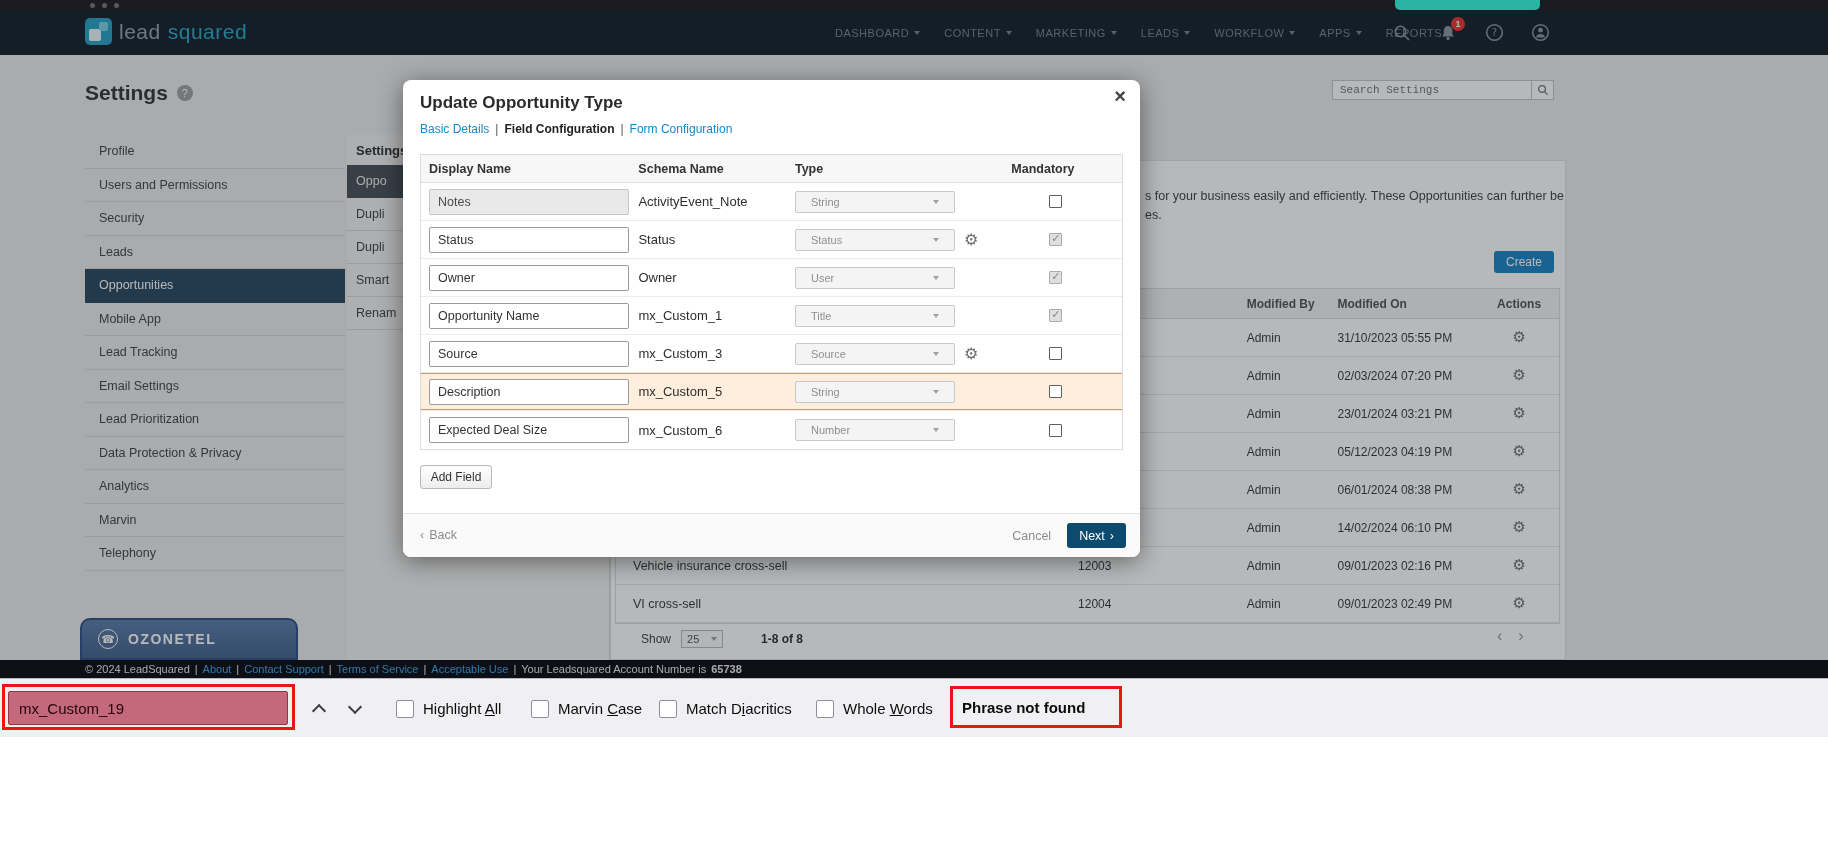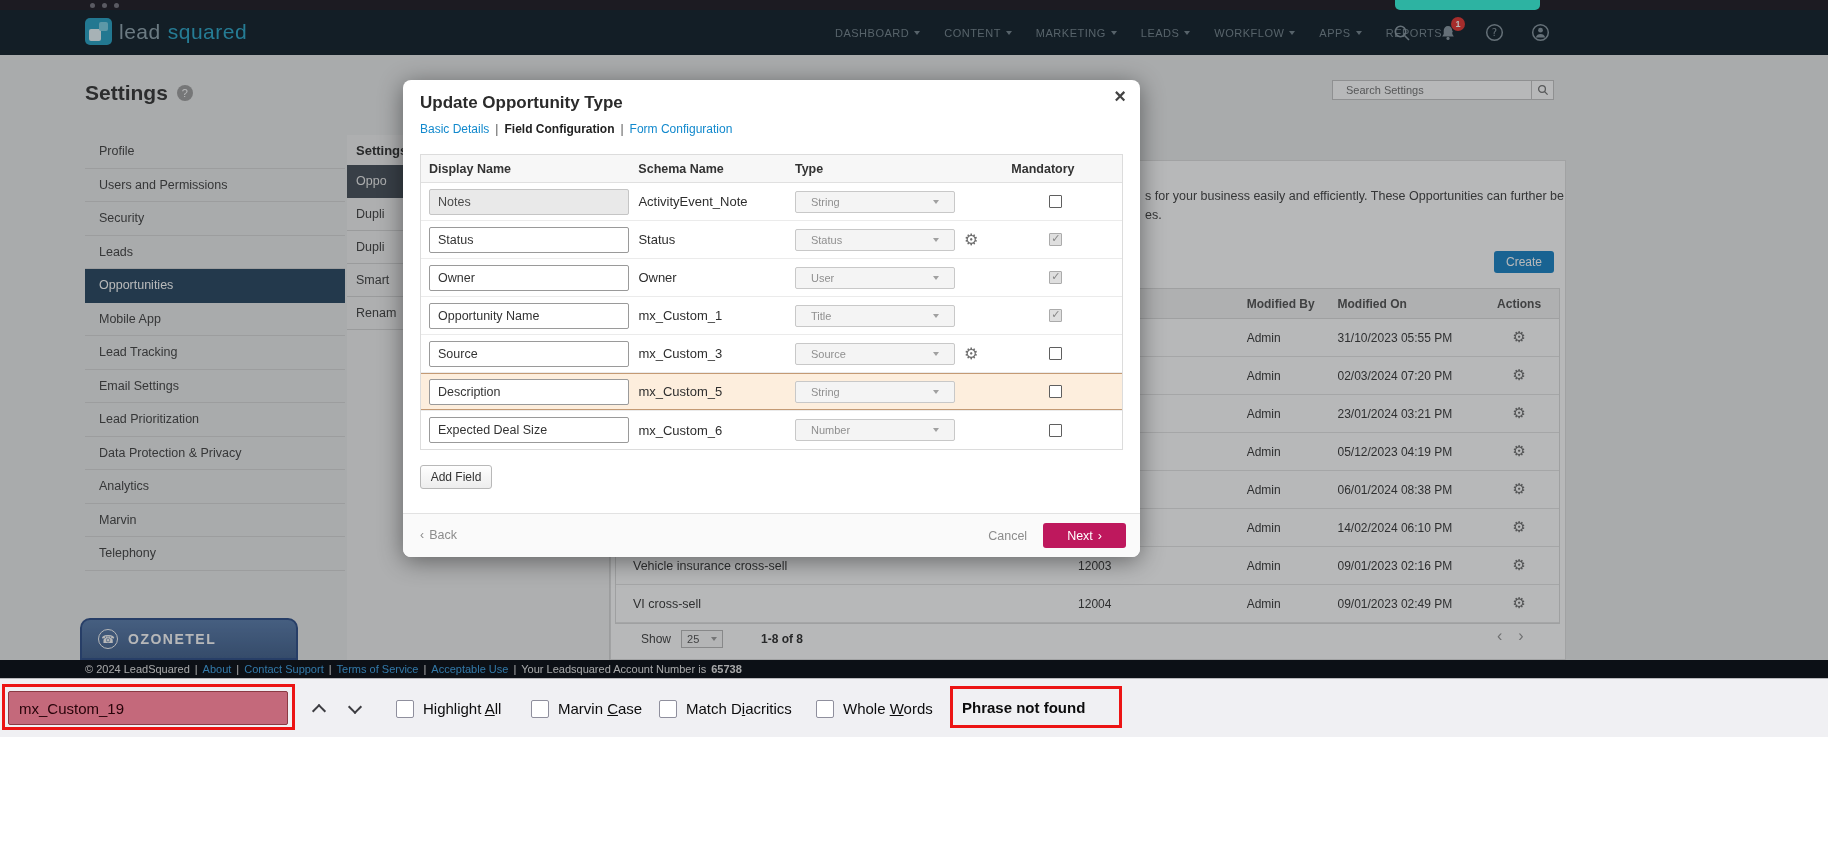--- a/index.html
+++ b/index.html
@@ -27,21 +27,21 @@
   .nav-ic{position:relative;width:20px;height:20px;display:flex;align-items:center;justify-content:center;cursor:pointer}
   .badge{position:absolute;top:-6px;right:-7px;width:14px;height:14px;border-radius:50%;background:#e53935;color:#fff;font-size:9px;display:flex;align-items:center;justify-content:center;font-weight:bold}
 
   
   .pagearea{position:absolute;top:55px;left:0;width:1828px;height:605px;background:#ebecec}
   .page-title-row{position:absolute;left:85px;top:26px;display:flex;align-items:center;gap:9px}
   .page-title-row h1{font-size:21px;font-weight:600;color:#383838}
   .q-ic{width:16px;height:16px;border-radius:50%;background:#a2a2a2;color:#fff;font-size:11px;display:flex;align-items:center;justify-content:center}
   .q-ic:after{content:"?"}
   .search-settings{position:absolute;left:1332px;top:25px;width:222px;height:20px;border:1px solid #c6c6c6;background:#fff;display:flex;align-items:center}
-  .search-settings input{flex:1;border:none;outline:none;font-size:11px;padding-left:13px;color:#555;background:transparent;font-family:Liberation Sans, sans-serif}
+  .search-settings input{flex:1;border:none;outline:none;font-size:11px;padding-left:7px;color:#555;background:transparent;font-family:Liberation Mono, monospace}
   .search-seg{width:22px;height:100%;border-left:1px solid #c6c6c6;display:flex;align-items:center;justify-content:center}
 
   .sidebar{position:absolute;left:85px;top:80px;width:260px}
   .side-item{height:33.5px;display:flex;align-items:center;padding-left:14px;font-size:12.5px;color:#474747;border-bottom:1px solid #d8d8d8;cursor:pointer}
   .side-item.sel{background:#2b4a63;color:#fff;border-bottom-color:#2b4a63}
 
   .ozo{position:absolute;left:80px;top:563px;width:218px;height:42px;border-radius:10px 10px 0 0;background:linear-gradient(#5d7fae,#46648f);border:2px solid #31518a;display:flex;align-items:center;justify-content:flex-start;padding-left:16px;gap:10px;cursor:pointer}
   .ozo .ph{width:20px;height:20px;border:1.5px solid #fff;border-radius:50%;color:#fff;font-size:11px;display:flex;align-items:center;justify-content:center;font-family:"DejaVu Sans",sans-serif}
   .ozo .tx{color:#fff;font-weight:bold;font-size:14px;letter-spacing:1.5px}
 
@@ -95,21 +95,21 @@
   .fselect{width:160px;height:22px;background:#f4f4f4;border:1px solid #c8c8c8;border-radius:2px;display:flex;align-items:center;justify-content:space-between;padding:0 15px;font-size:11px;color:#8f8f8f;cursor:pointer}
   .sel-caret{width:0;height:0;border-left:3.5px solid transparent;border-right:3.5px solid transparent;border-top:4px solid #a0a0a0}
   .cb{width:13px;height:13px;border:1px solid #5f5f5f;border-radius:1px;background:#fff;position:relative;cursor:pointer;display:inline-block}
   .cb.checked{background:#dfdfdf;border-color:#ababab}
   .cb.checked:after{content:"✓";position:absolute;left:1px;top:-2px;font-size:11px;color:#858585;font-family:"DejaVu Sans",sans-serif}
   .add-btn{position:absolute;left:17px;top:385px;width:72px;height:24px;border:1px solid #b8b8b8;border-radius:3px;background:linear-gradient(#fefefe,#ededed);font-size:12px;color:#333;cursor:pointer;font-family:inherit}
   .m-footer{position:absolute;left:0;bottom:0;width:100%;height:44px;background:#fafafa;border-top:1px solid #e2e2e2;border-radius:0 0 8px 8px}
   .back-lnk{position:absolute;left:17px;top:14px;font-size:12.5px;color:#8c8c8c;cursor:pointer;display:flex;gap:5px;align-items:center}
   .m-actions{position:absolute;right:14px;top:9px;display:flex;align-items:center;gap:16px}
   .cancel-lnk{font-size:12.5px;color:#8c8c8c;cursor:pointer}
-  .next-btn{height:25px;padding:0 24px;background:#be185d;border:none;border-radius:3px;color:#fff;font-size:12.5px;cursor:pointer;display:flex;align-items:center;gap:5px;font-family:inherit}
+  .next-btn{height:25px;padding:0 12px;background:#0c4a6e;border:none;border-radius:3px;color:#fff;font-size:12.5px;cursor:pointer;display:flex;align-items:center;gap:5px;font-family:inherit}
 
   
   .sitefooter{position:absolute;top:660px;left:0;width:1828px;height:18px;background:#0b0f16;display:flex;align-items:center;padding-left:85px;font-size:11px;color:#e8e8e8;gap:5px;z-index:10}
   .sf-link{color:#41a4e6;cursor:pointer}
   .sf-num{font-weight:bold}
 
   
   .findbar{position:absolute;top:678px;left:0;width:1828px;height:59px;background:#f0f0f3;border-top:1px solid #b9b9bd;z-index:60}
   .find-input{position:absolute;left:8px;top:12px;width:280px;height:34px;background:#c4697b;border:1px solid #8b3a44;border-radius:2px;color:#260309;font-size:15px;padding:0 10px;outline:none;font-family:inherit}
   .fbtn{position:absolute;top:14px;width:32px;height:30px;background:transparent;border:none;display:flex;align-items:center;justify-content:center;cursor:pointer}

